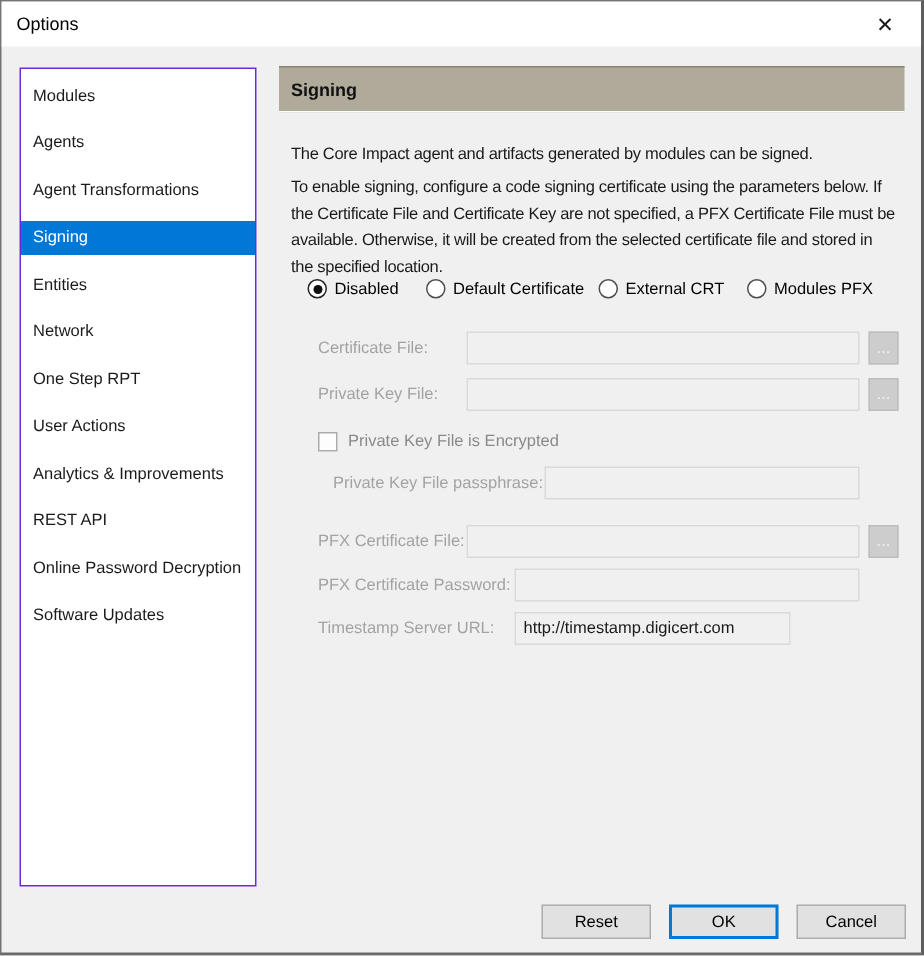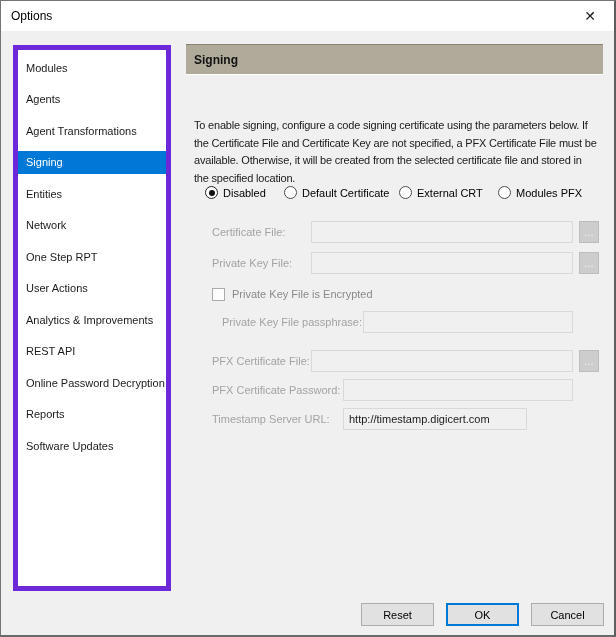--- a/index.html
+++ b/index.html
@@ -9,21 +9,21 @@
     font-family:"Liberation Sans", sans-serif; font-size:11px; color:#000;
     overflow:hidden;
   }
   
   .titlebar { position:absolute; left:0; top:0; right:0; height:30px; background:#ffffff; }
   .title { position:absolute; left:10px; top:8px; font-size:12px; color:#000; }
   .close-btn { position:absolute; right:2px; top:0; width:44px; height:29px; background:transparent; border:none;
                display:flex; align-items:center; justify-content:center; font-size:14px; color:#1a1a1a; padding:0; }
   
   .sidebar { position:absolute; left:12px; top:44px; width:158px; height:546px; box-sizing:border-box;
-             background:#ffffff; border:5px solid #6d28d9; overflow:hidden; }
+             background:#ffffff; border:1px solid #6d28d9; overflow:hidden; }
   .sidebar ul { list-style:none; margin:2px 0 0 0; padding:0; }
   .sidebar li { height:31.5px; box-sizing:border-box; display:flex; align-items:center; color:#1b1b1b; cursor:default; }
   .sidebar li span { padding-left:8px; }
   .sidebar li.selected { background:#0078d7; background-clip:content-box; padding-top:4px; padding-bottom:4px; color:#ffffff; }
   
   .band { position:absolute; left:185px; top:43px; width:417px; height:31px; box-sizing:border-box;
           background:#b0aa9b; border-top:1px solid #88826f; border-bottom:1px solid #ffffff;
           display:flex; align-items:center; }
   .band .band-title { padding-left:8px; font-size:12px; font-weight:bold; color:#111; }
   
@@ -93,32 +93,30 @@
       <li>
           <span>Analytics &amp; Improvements</span>
         </li>
       <li>
           <span>REST API</span>
         </li>
       <li>
           <span>Online Password Decryption</span>
         </li>
       <li>
-          <span>Reports</span>
-        </li>
-      <li>
           <span>Software Updates</span>
         </li>
     </ul>
   </div>
 
   <div class="band">
     <span class="band-title">Signing</span>
   </div>
 
+  <div class="desc1">The Core Impact agent and artifacts generated by modules can be signed.</div>
   <div class="desc2">
     <div>To enable signing, configure a code signing certificate using the parameters below. If</div>
     <div>the Certificate File and Certificate Key are not specified, a PFX Certificate File must be</div>
     <div>available. Otherwise, it will be created from the selected certificate file and stored in</div>
     <div>the specified location.</div>
   </div>
 
   <div class="radio-item selected" style="left:204px;">
     <span class="radio-circle"></span>
     <span class="radio-label">Disabled</span>

